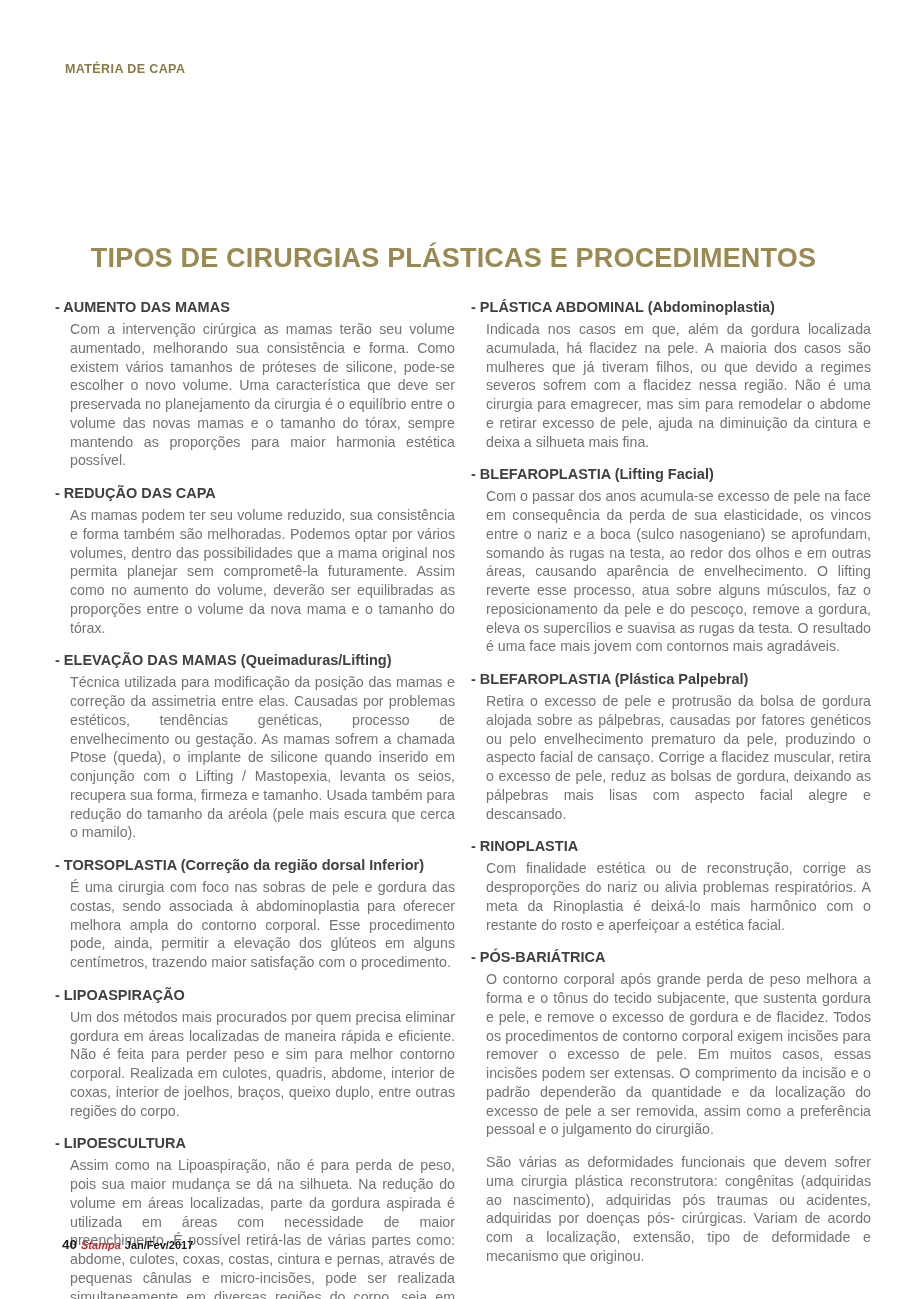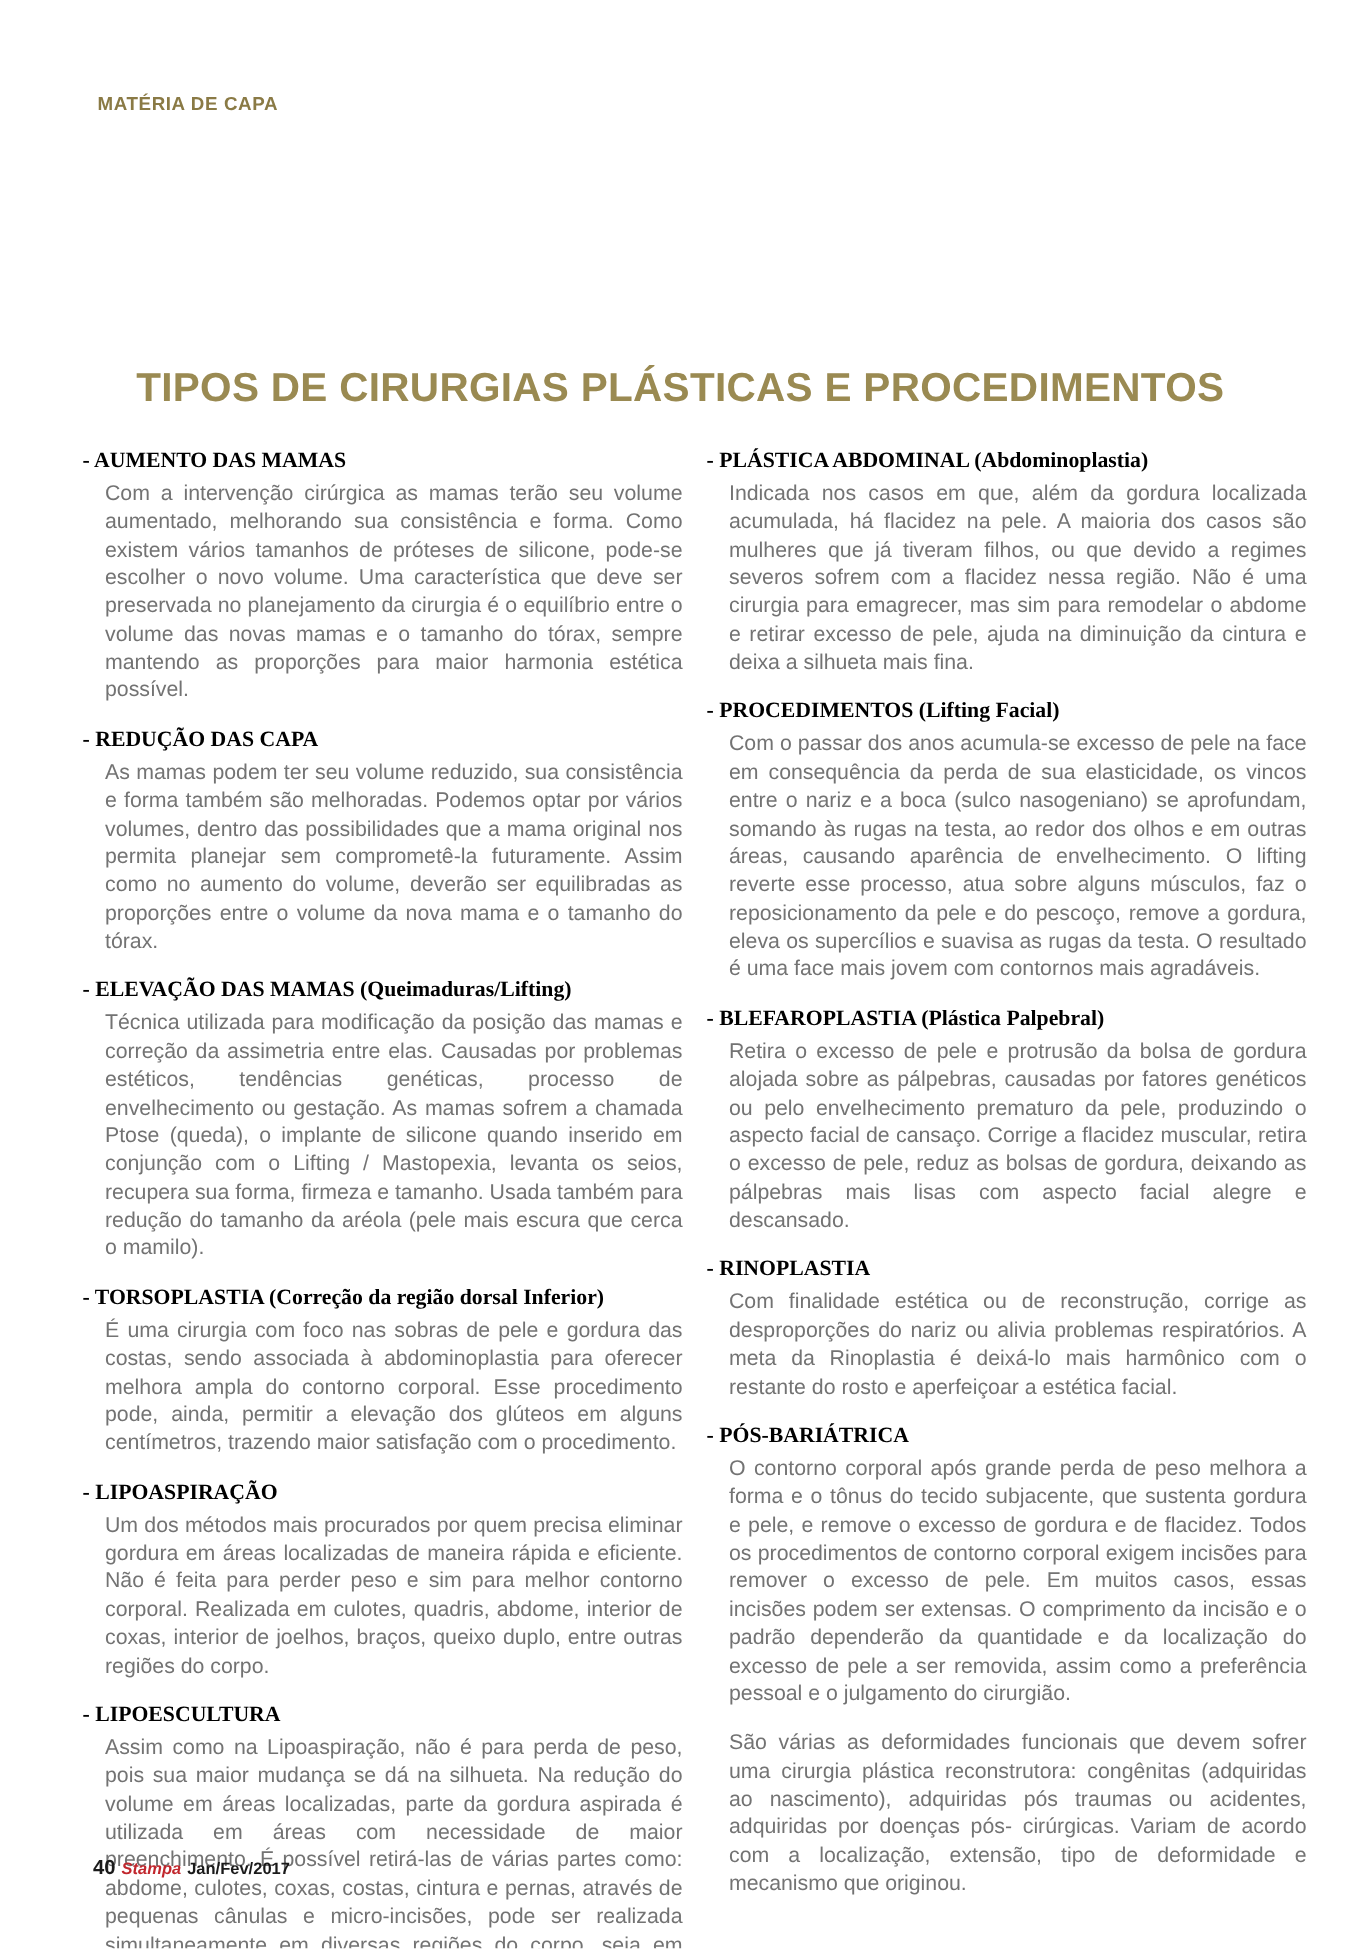--- a/index.html
+++ b/index.html
@@ -50,23 +50,22 @@
     width: 816px;
     display: flex;
     gap: 16px;
   }
   .col { flex: 1 1 0; min-width: 0; }
   .section { margin-bottom: 14px; }
   .section h3 {
     margin: 0 0 4px 0;
     font-size: 14.5px;
     font-weight: bold;
-    color: #000000;
+    color: #404040;
     line-height: 1.25;
-    font-family: Liberation Serif, serif;
   }
   .section p {
     margin: 0 0 0 15px;
     font-size: 14.2px;
     line-height: 1.32;
     color: #737373;
     text-align: justify;
   }
   .footer {
     position: absolute;
@@ -120,21 +119,21 @@
         <p>Assim como na Lipoaspiração, não é para perda de peso, pois sua maior mudança se dá na silhueta. Na redução do volume em áreas localizadas, parte da gordura aspirada é utilizada em áreas com necessidade de maior preenchimento. É possível retirá-las de várias partes como: abdome, culotes, coxas, costas, cintura e pernas, através de pequenas cânulas e micro-incisões, pode ser realizada simultaneamente em diversas regiões do corpo, seja em homens ou mulheres.</p>
       </div>
     </div>
 
     <div class="col">
       <div class="section">
         <h3>- PLÁSTICA ABDOMINAL (Abdominoplastia)</h3>
         <p>Indicada nos casos em que, além da gordura localizada acumulada, há flacidez na pele. A maioria dos casos são mulheres que já tiveram filhos, ou que devido a regimes severos sofrem com a flacidez nessa região. Não é uma cirurgia para emagrecer, mas sim para remodelar o abdome e retirar excesso de pele, ajuda na diminuição da cintura e deixa a silhueta mais fina.</p>
       </div>
       <div class="section">
-        <h3>- PROCEDIMENTOS (Lifting Facial)</h3>
+        <h3>- BLEFAROPLASTIA (Lifting Facial)</h3>
         <p>Com o passar dos anos acumula-se excesso de pele na face em consequência da perda de sua elasticidade, os vincos entre o nariz e a boca (sulco nasogeniano) se aprofundam, somando às rugas na testa, ao redor dos olhos e em outras áreas, causando aparência de envelhecimento. O lifting reverte esse processo, atua sobre alguns músculos, faz o reposicionamento da pele e do pescoço, remove a gordura, eleva os supercílios e suavisa as rugas da testa. O resultado é uma face mais jovem com contornos mais agradáveis.</p>
       </div>
       <div class="section">
         <h3>- BLEFAROPLASTIA (Plástica Palpebral)</h3>
         <p>Retira o excesso de pele e protrusão da bolsa de gordura alojada sobre as pálpebras, causadas por fatores genéticos ou pelo envelhecimento prematuro da pele, produzindo o aspecto facial de cansaço. Corrige a flacidez muscular, retira o excesso de pele, reduz as bolsas de gordura, deixando as pálpebras mais lisas com aspecto facial alegre e descansado.</p>
       </div>
       <div class="section">
         <h3>- RINOPLASTIA</h3>
         <p>Com finalidade estética ou de reconstrução, corrige as desproporções do nariz ou alivia problemas respiratórios. A meta da Rinoplastia é deixá-lo mais harmônico com o restante do rosto e aperfeiçoar a estética facial.</p>
       </div>

